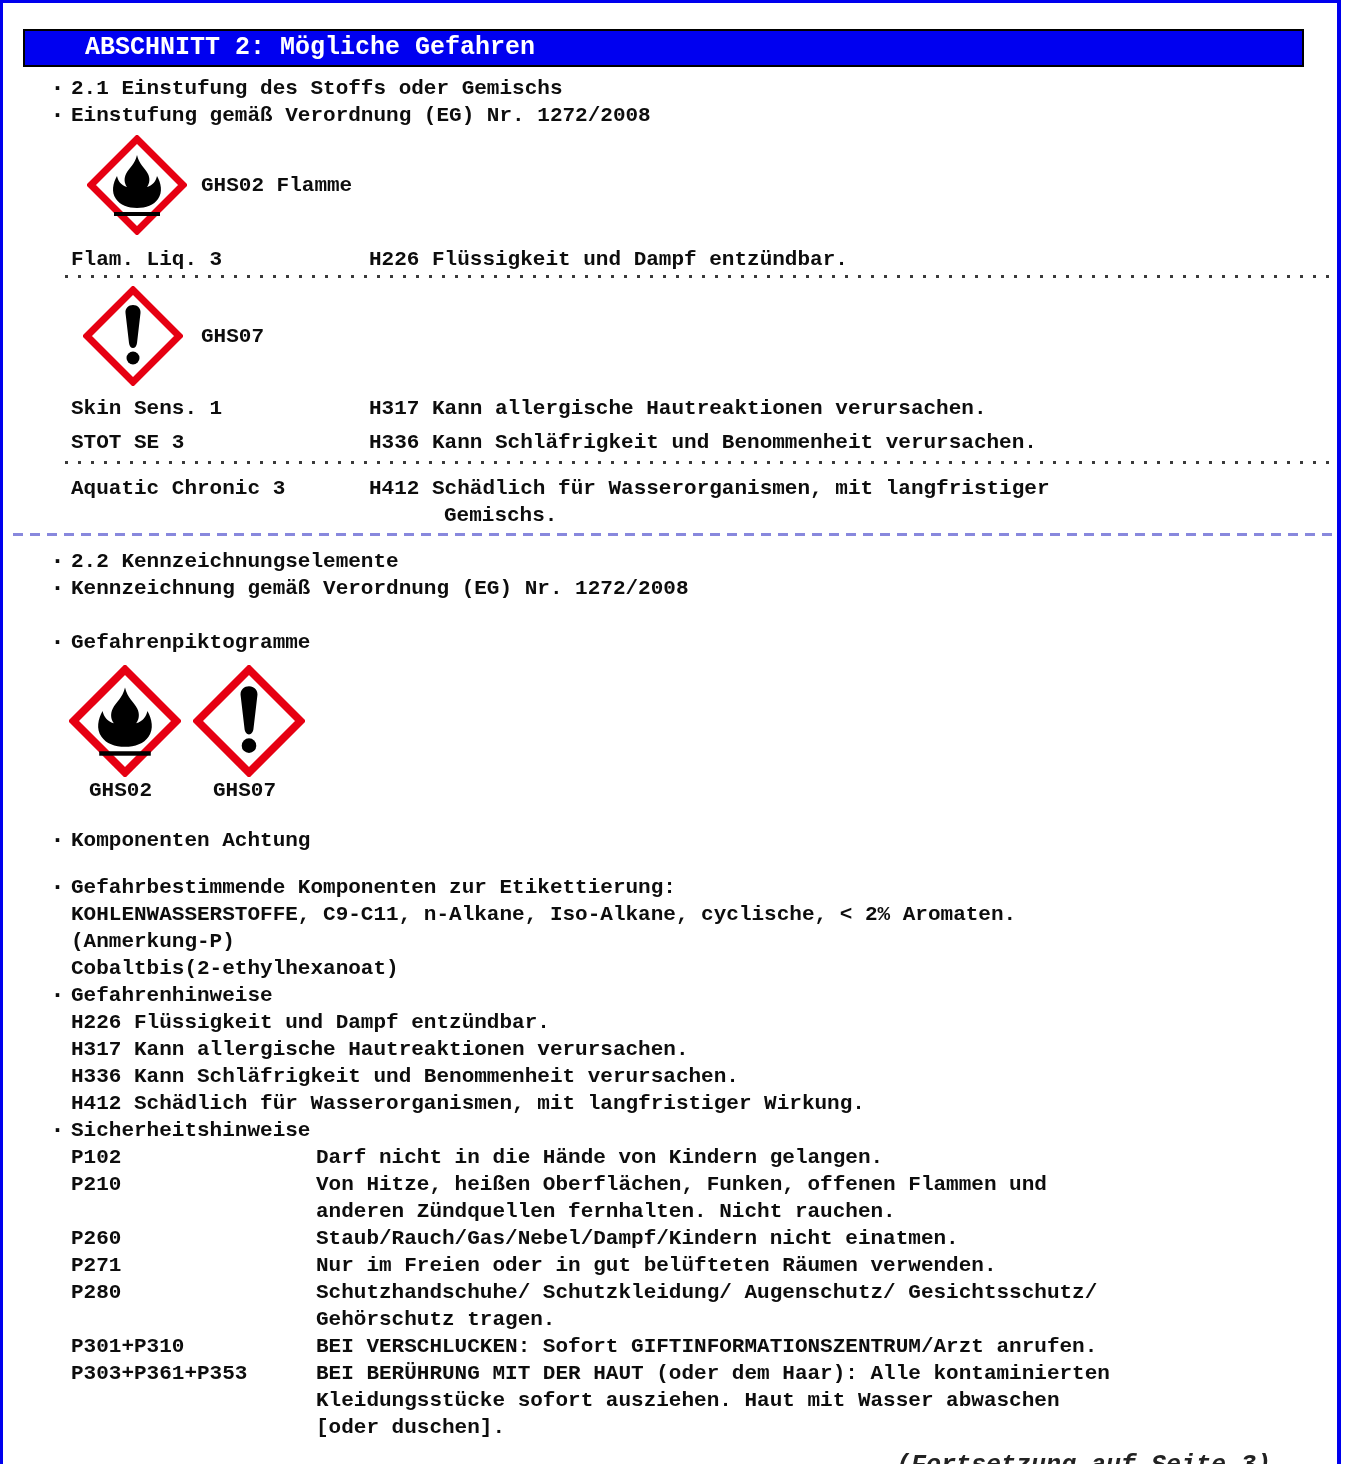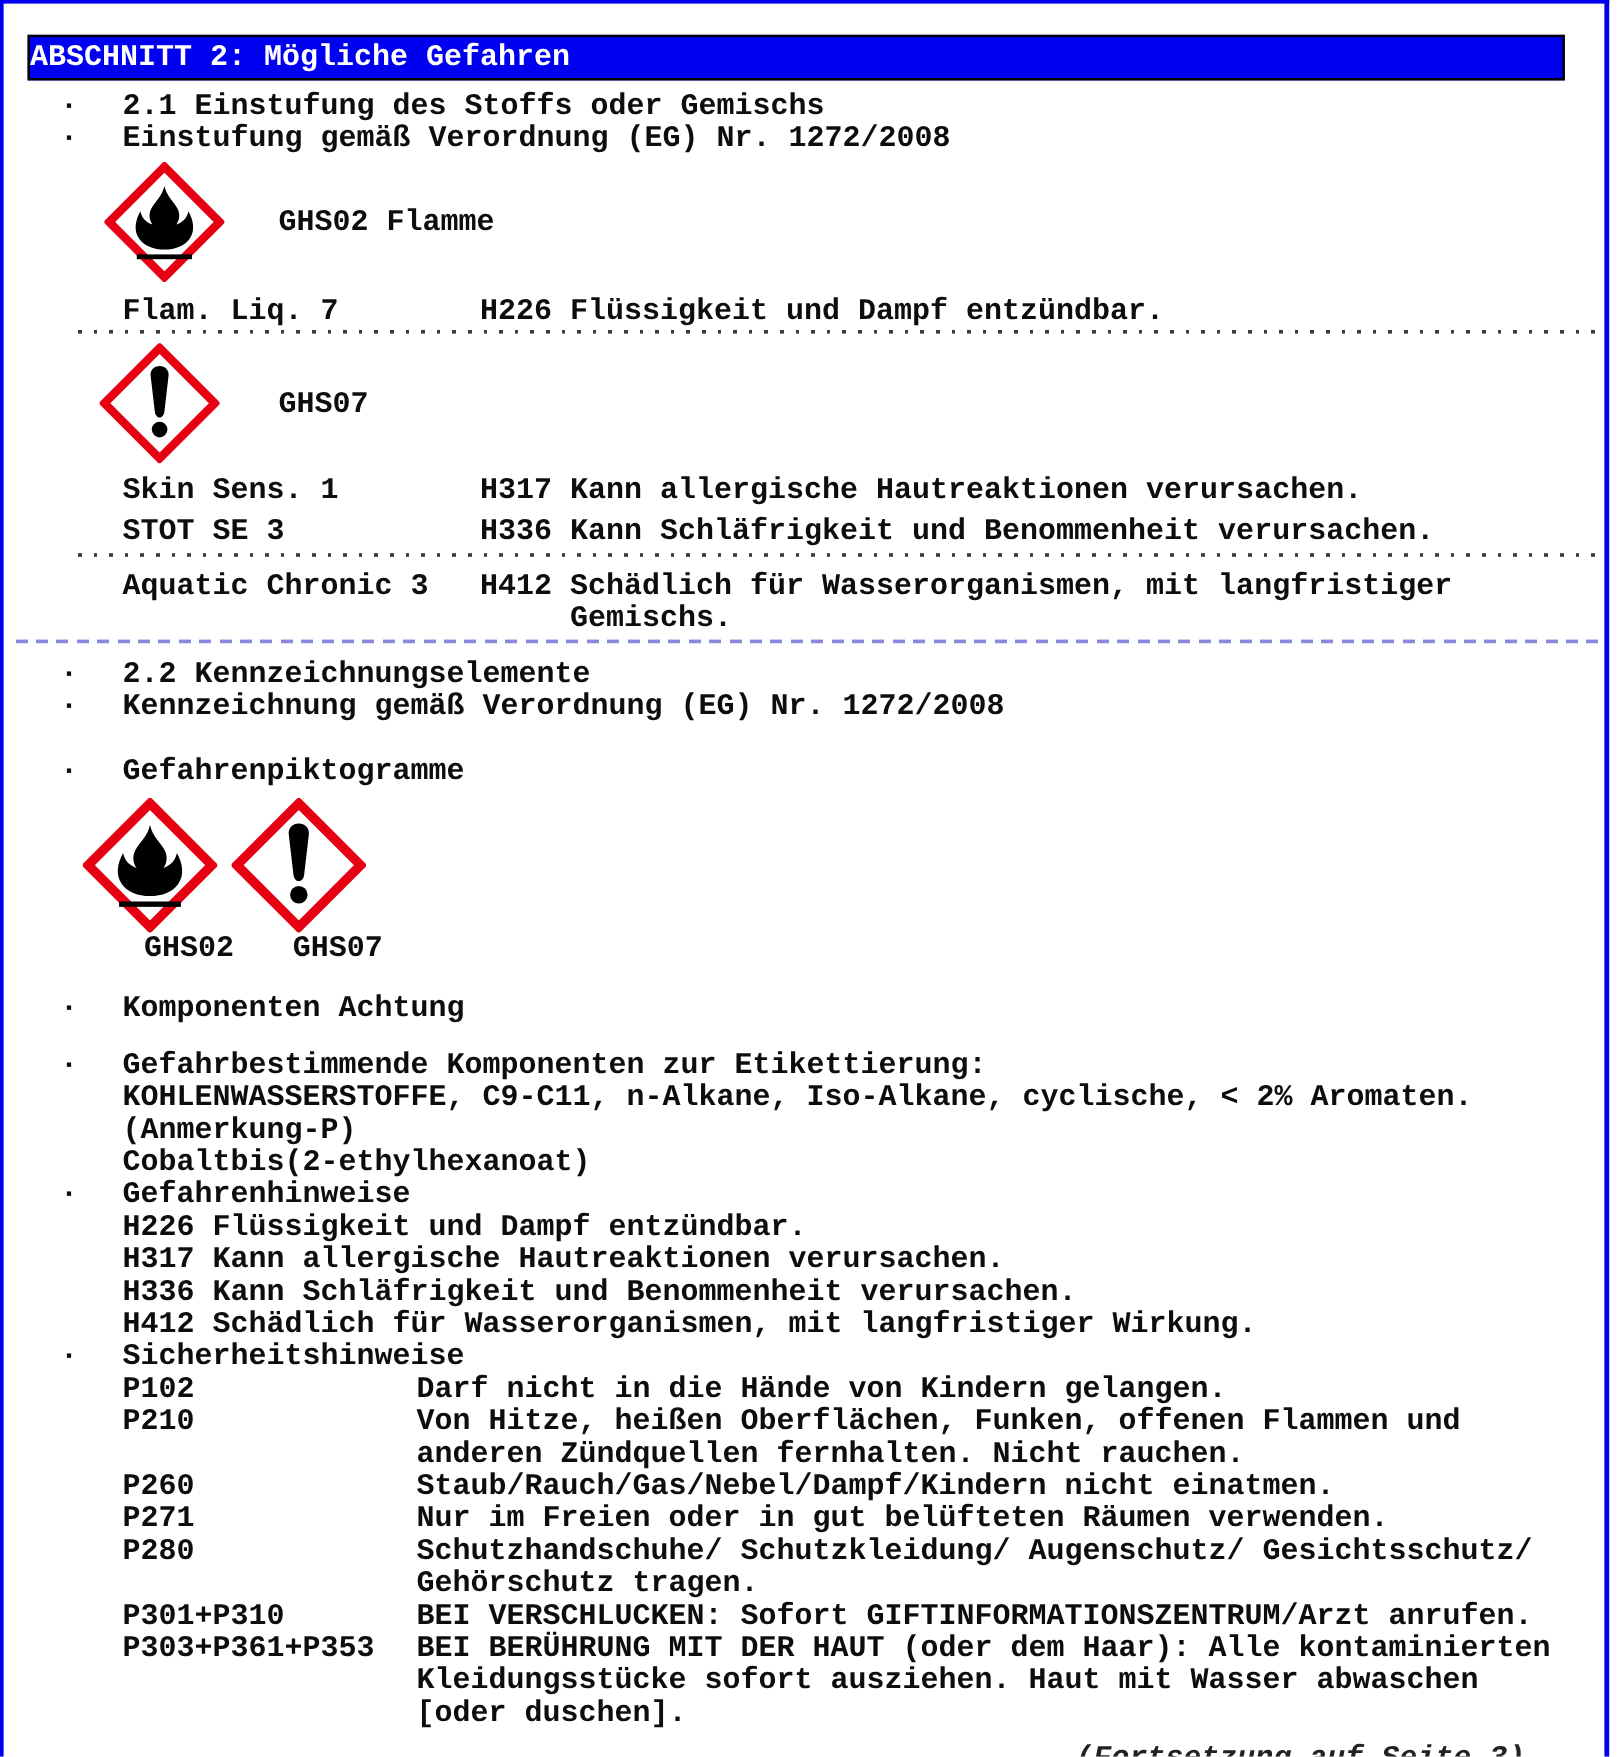--- a/index.html
+++ b/index.html
@@ -12,43 +12,43 @@
     border-right:4px solid var(--page_border,#0000ee);
     background:#ffffff;
     overflow:hidden;
     font-family:"Liberation Mono","DejaVu Sans Mono",monospace;
     font-weight:bold;
     color:var(--text,#0d0d0d);
   }
   .t{
     position:absolute;
     white-space:pre;
-    font-size:25px;
+    font-size:21px;
     line-height:27px;
-    margin-left:31px;
   }
   .bullet{
     position:absolute;
     white-space:pre;
     font-size:25px;
     line-height:27px;
     left:47px;
   }
   .headerbar{
     position:absolute;
     left:20px;top:26px;
     width:1281px;height:38px;
     box-sizing:border-box;
     background:var(--header_bg,#0000f0);
     border:2px solid #000000;
   }
   .headerbar .title{
     color:#ffffff;
     font-size:25px;
     line-height:34px;
+    padding-left:60px;
     white-space:pre;
   }
   .dotted{
     position:absolute;
     height:3px;
     background-image:repeating-linear-gradient(to right,var(--dot,#3a3a3a) 0 3px,transparent 3px 13px);
   }
   .dashed{
     position:absolute;
     height:3px;
@@ -78,21 +78,21 @@
   <div class="bullet" style="top:99px">·</div>
   <div class="t" style="left:68px;top:99px">Einstufung gemäß Verordnung (EG) Nr. 1272/2008</div>
 
   <svg class="picto" style="left:84px;top:132px" width="100" height="100" viewBox="0 0 100 100">
     <polygon points="50,4 96,50 50,96 4,50" fill="#ffffff" stroke="#e60012" stroke-width="7"></polygon>
     <path fill="#000000" d="M50 20 C52 29 58 33 61 39 C63 43 63 48 60 52 C66 50 69 46 70 41 C74 48 76 57 71 64 C67 70 59 73 50 73 C41 73 33 70 29 64 C24 57 26 48 30 41 C31 46 34 50 40 52 C37 48 37 43 39 39 C42 33 48 29 50 20 Z"></path>
     <rect x="27" y="77" width="46" height="4" fill="#000000"></rect>
   </svg>
   <div class="t" style="left:198px;top:169px">GHS02 Flamme</div>
 
-  <div class="t" style="left:68px;top:243px">Flam. Liq. 7</div>
+  <div class="t" style="left:68px;top:243px">Flam. Liq. 3</div>
   <div class="t" style="left:366px;top:243px">H226 Flüssigkeit und Dampf entzündbar.</div>
 
   <div class="dotted" style="left:62px;top:272px;width:1272px"></div>
 
   <svg class="picto" style="left:80px;top:283px" width="100" height="100" viewBox="0 0 100 100">
     <polygon points="50,4 96,50 50,96 4,50" fill="#ffffff" stroke="#e60012" stroke-width="7"></polygon>
     <path fill="#000000" d="M50 19 C54.5 19 58 22.5 57.5 27 L54 57 C53.7 60 52 62 50 62 C48 62 46.3 60 46 57 L42.5 27 C42 22.5 45.5 19 50 19 Z"></path>
     <circle cx="50" cy="72" r="6.5" fill="#000000"></circle>
   </svg>
   <div class="t" style="left:198px;top:320px">GHS07</div>

